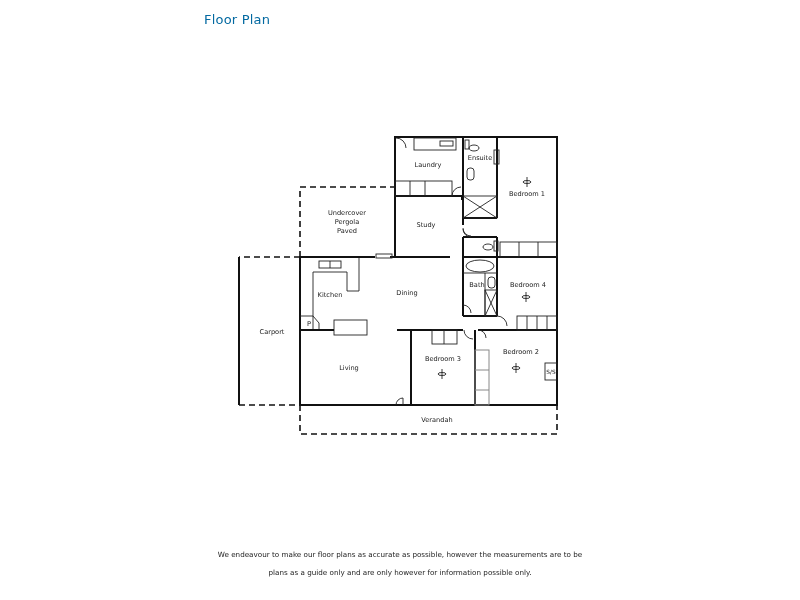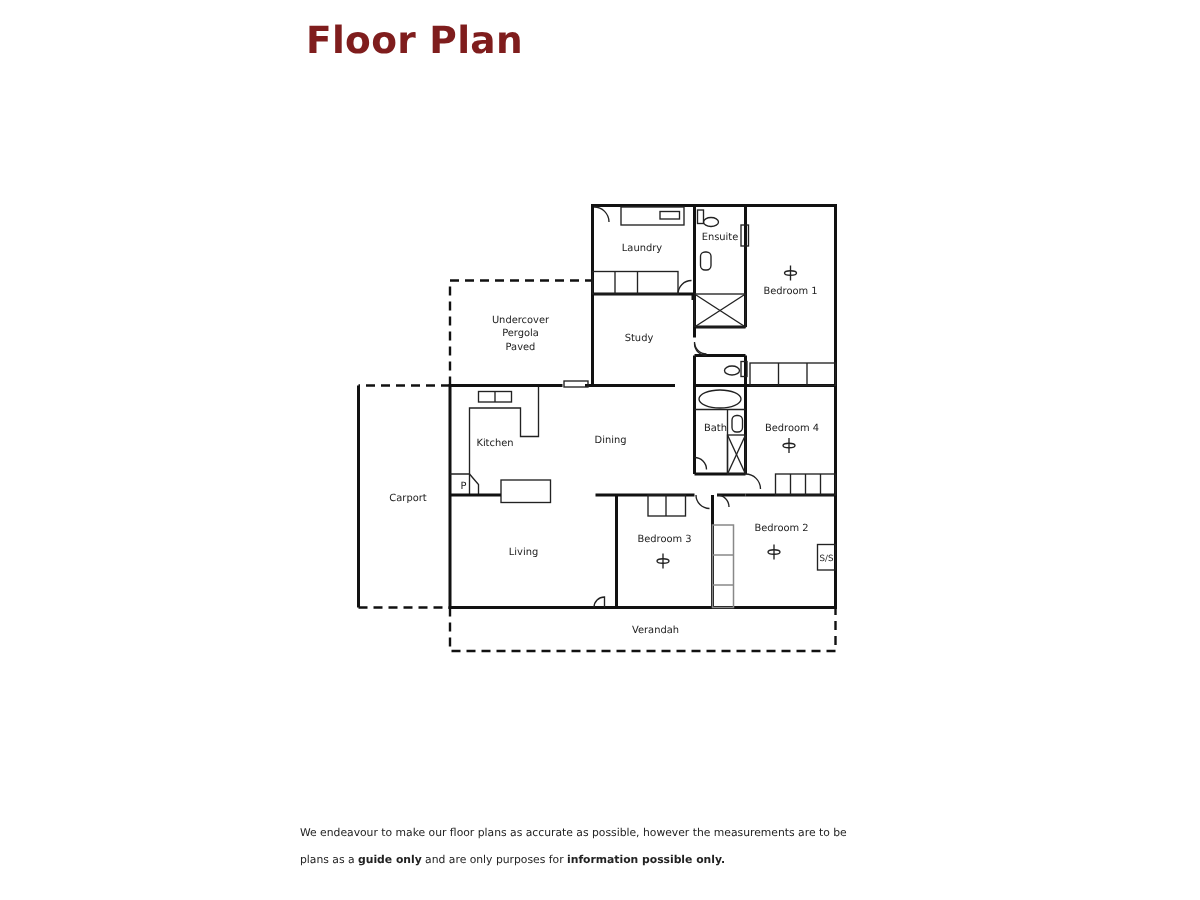--- a/index.html
+++ b/index.html
@@ -1,25 +1,25 @@
 <!DOCTYPE html>
 <html><head>
   <meta charset="utf-8">
   <style>
     html, body { margin: 0; padding: 0; background: #ffffff; }
     body { width: 800px; height: 600px; position: relative; overflow: hidden; font-family: "DejaVu Sans", "Liberation Sans", sans-serif; color: #1a1a1a; }
-    .title { position: absolute; left: 204px; top: 12px; font-size: 25px; font-weight: bold; letter-spacing: 0.2px; color: #7f1d1d; }
+    .title { position: absolute; left: 204px; top: 12px; font-size: 13px; font-weight: normal; letter-spacing: 0.2px; color: #0369a1; }
     #plan { position: absolute; left: 0; top: 0; }
     .room-label { font-family: "DejaVu Sans", "Liberation Sans", sans-serif; font-size: 6.6px; fill: #222; text-anchor: middle; }
     .wall { stroke: #111; stroke-width: 2; fill: none; }
     .thin { stroke: #222; stroke-width: 0.9; fill: none; }
     .gray { stroke: #888; stroke-width: 1; fill: none; }
     .dash { stroke: #111; stroke-width: 1.6; fill: none; stroke-dasharray: 6 4; }
-    .disclaimer { position: absolute; left: 200px; width: 400px; font-size: 7.2px; color: #222; line-height: 18px; top: 546px; }
-    .disclaimer b { font-weight: bold; }
+    .disclaimer { position: absolute; left: 200px; width: 400px; text-align: center; font-size: 7.2px; color: #222; line-height: 18px; top: 546px; }
+    .disclaimer b { font-weight: normal; }
   </style>
 </head>
 <body>
 
 <div class="title">Floor Plan</div>
 
 <svg id="plan" width="800" height="600" viewBox="0 0 800 600">
 
   <g>
     <polyline class="dash" points="300,257 300,187 395,187"></polyline>
@@ -162,14 +162,14 @@
   <text class="room-label" x="309" y="326">P</text>
   <text class="room-label" x="349" y="370">Living</text>
   <text class="room-label" x="443" y="361">Bedroom 3</text>
   <text class="room-label" x="521" y="354">Bedroom 2</text>
   <text class="room-label" x="551" y="374" style="font-size:5.8px">S/S</text>
   <text class="room-label" x="437" y="422">Verandah</text>
 </svg>
 
 <div class="disclaimer">
   <div>We endeavour to make our floor plans as accurate as possible, however the measurements are to be</div>
-  <div><span>plans as a </span><b>guide only</b><span> and are only purposes for </span><b>information possible only.</b></div>
+  <div><span>plans as a </span><b>guide only</b><span> and are only however for </span><b>information possible only.</b></div>
 </div>
 
 </body></html>

